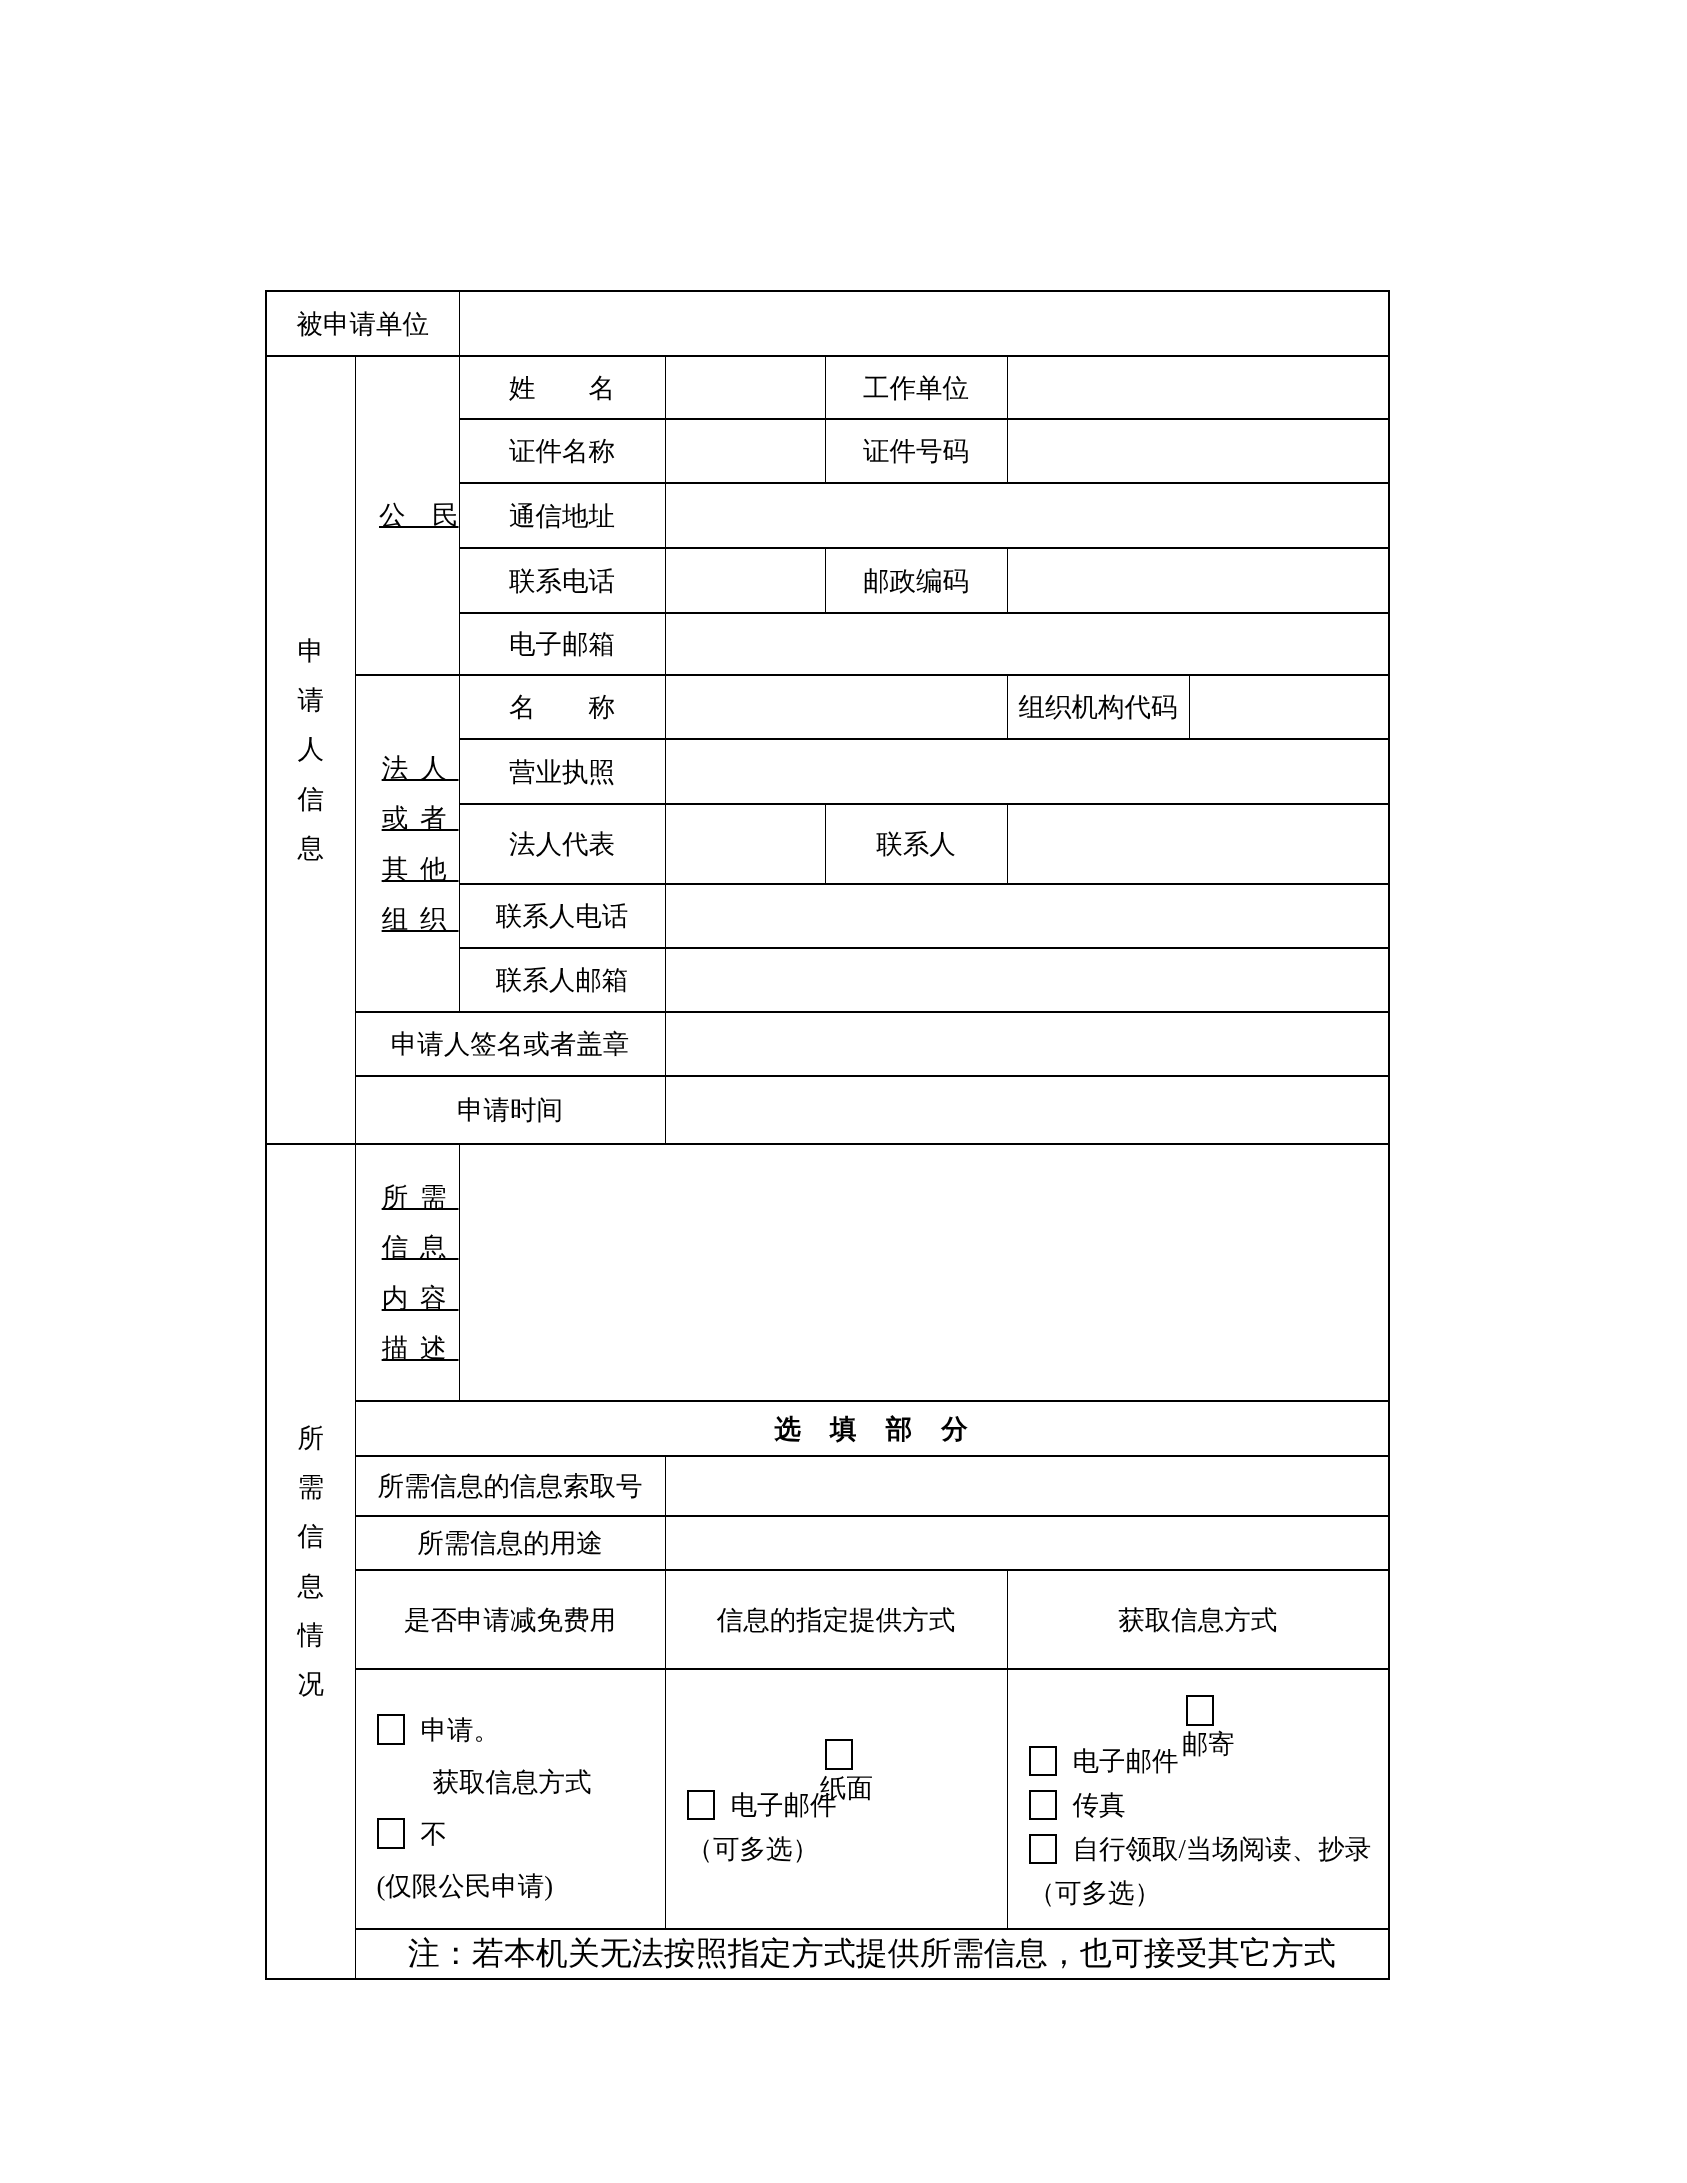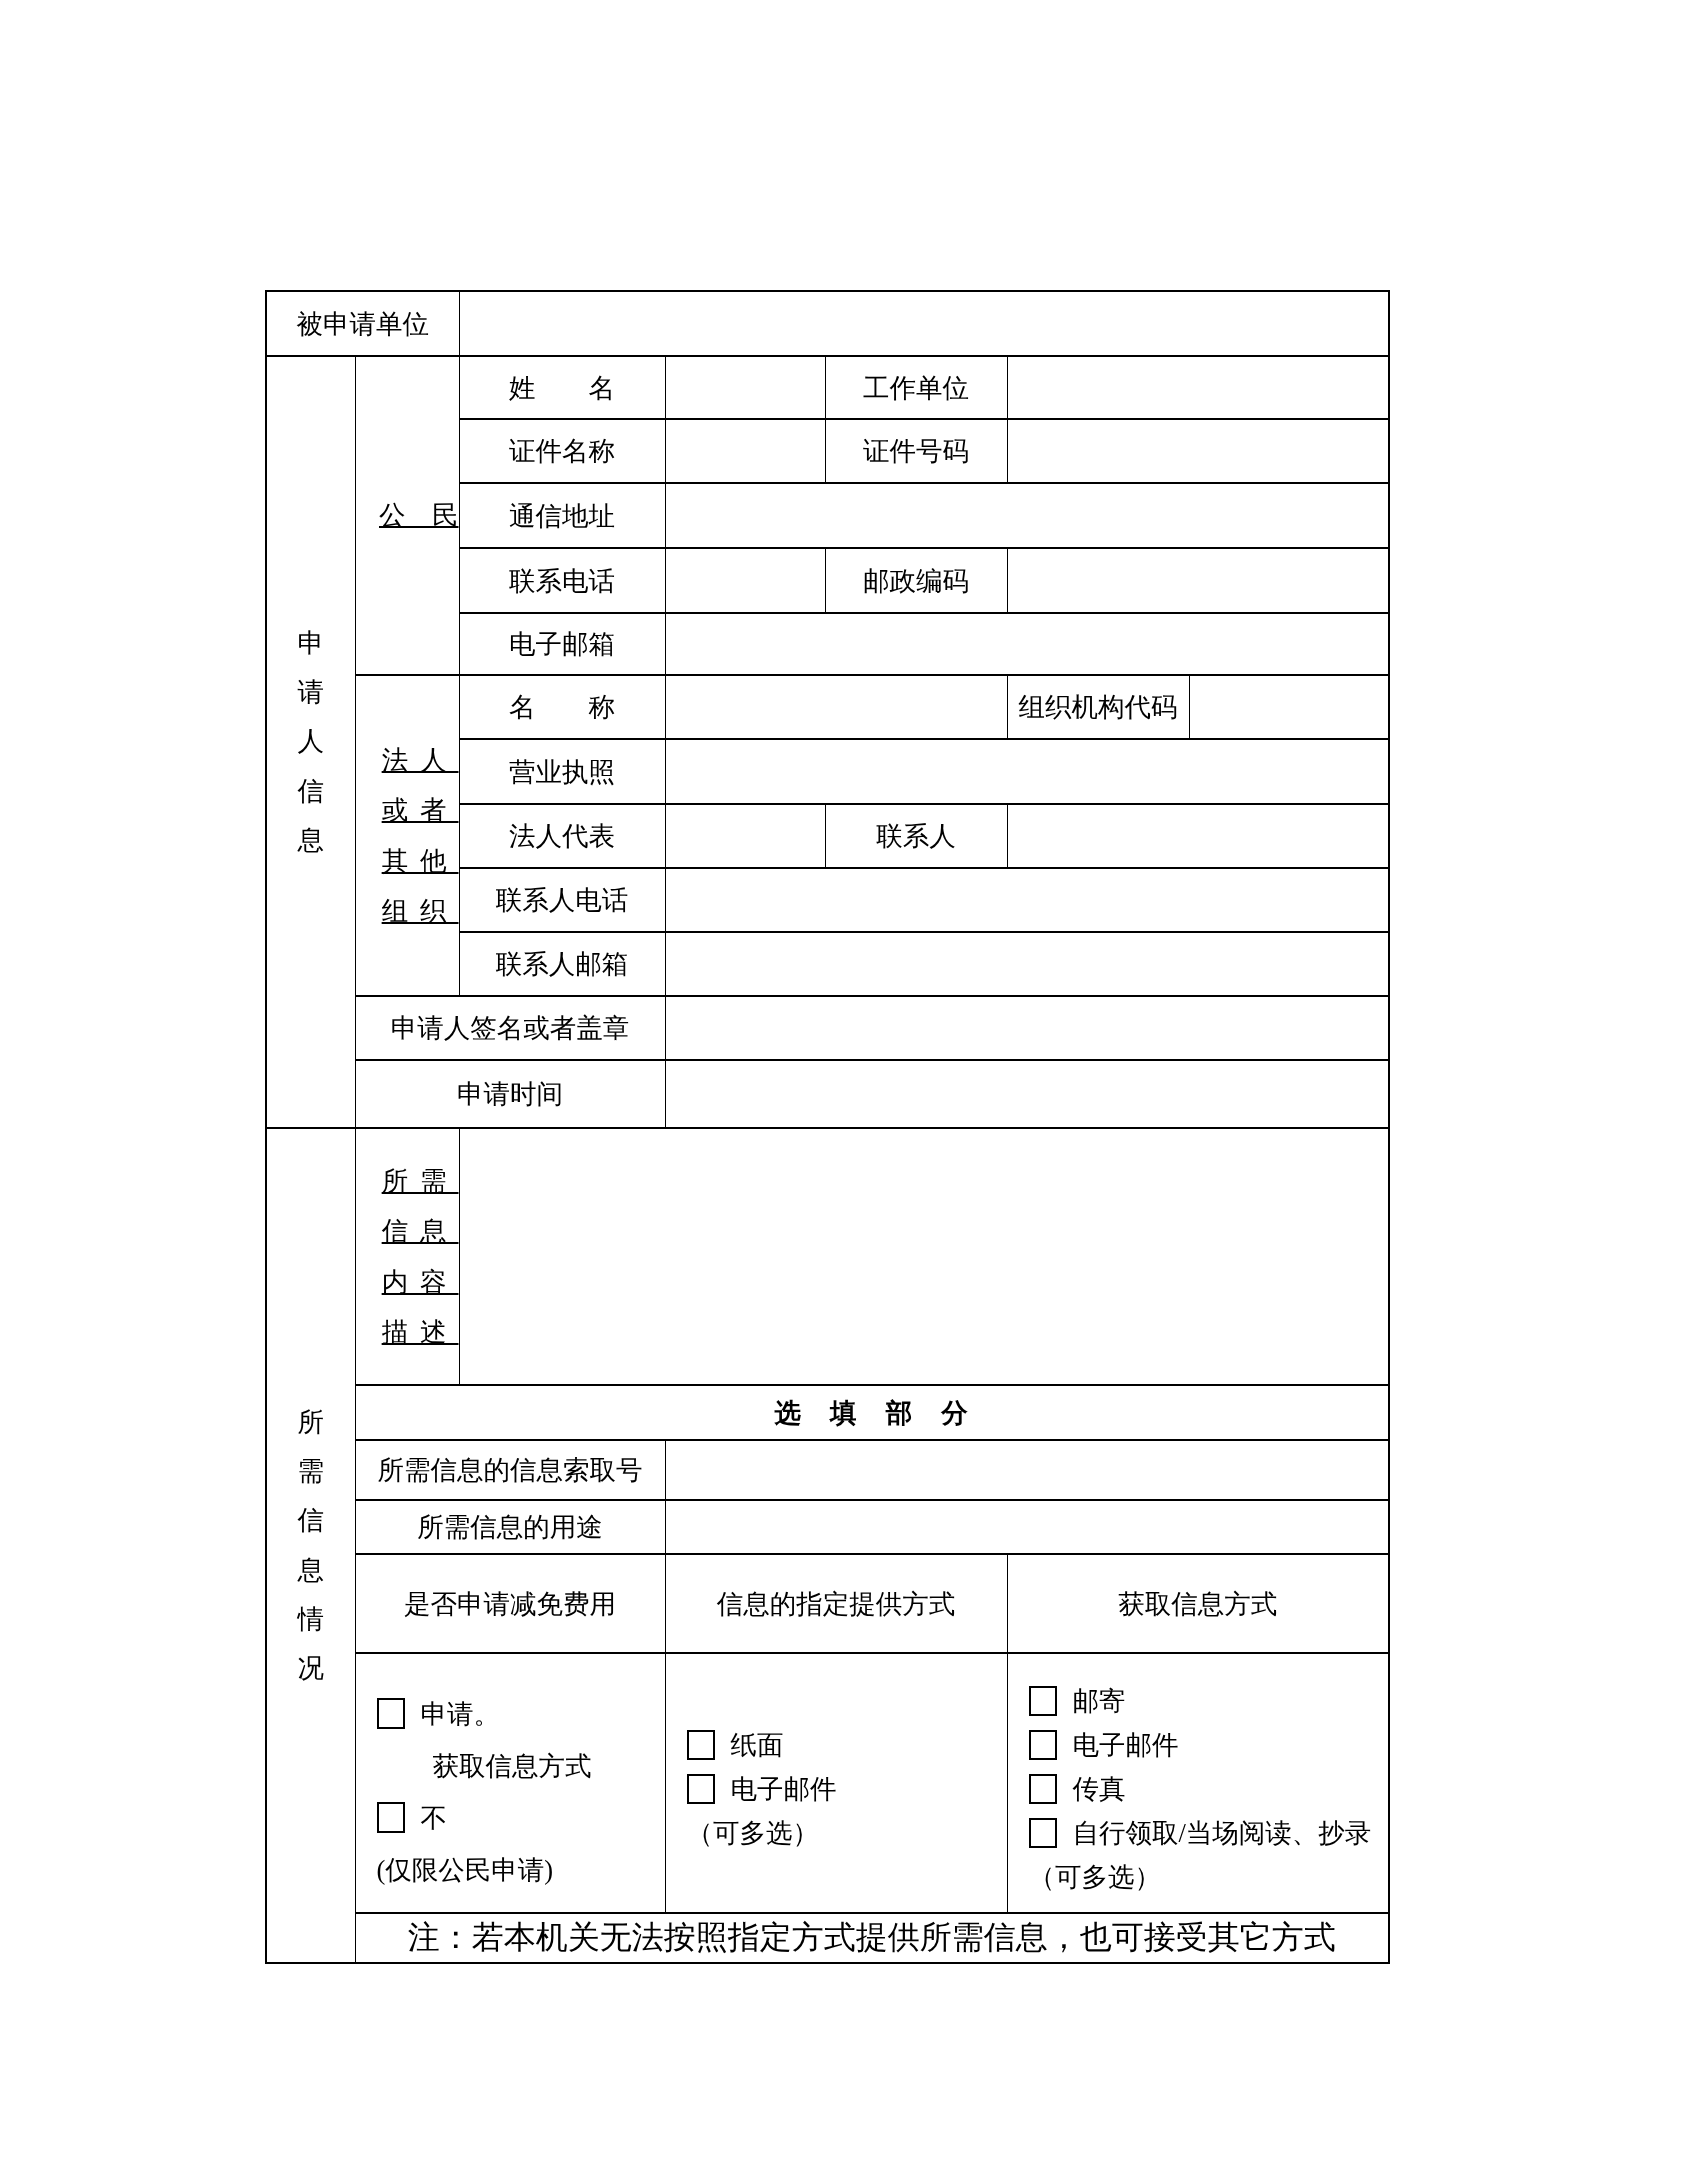--- a/index.html
+++ b/index.html
@@ -66,21 +66,21 @@
   .opt-line {
     display: flex;
     align-items: center;
     height: 52px;
     padding-left: 21px;
     white-space: nowrap;
   }
   .opt-line.tight { height: 44px; }
   .opt-line.indent { padding-left: 77px; }
   .opt-line.first { margin-top: 17px; }
-  .opt-line.first-t { margin-top: 12px; }
+  .opt-line.first-t { margin-top: 12px; flex-direction: column; }
   .cb {
     display: inline-block;
     width: 24px;
     height: 26.5px;
     border: 2px solid #000;
     background: #fff;
     margin-right: 16px;
     flex: none;
   }
 </style>
@@ -153,21 +153,21 @@
       <td class="val" colspan="2"></td>
       <td class="lbl">组织机构代码</td>
       <td class="val"></td>
     </tr>
 
     <tr style="height:65px">
       <td class="lbl">营业执照</td>
       <td class="val" colspan="4"></td>
     </tr>
 
-    <tr style="height:64px">
+    <tr style="height:80px">
       <td class="lbl">法人代表</td>
       <td class="val"></td>
       <td class="lbl">联系人</td>
       <td class="val" colspan="2"></td>
     </tr>
 
     <tr style="height:64px">
       <td class="lbl">联系人电话</td>
       <td class="val" colspan="4"></td>
     </tr>

